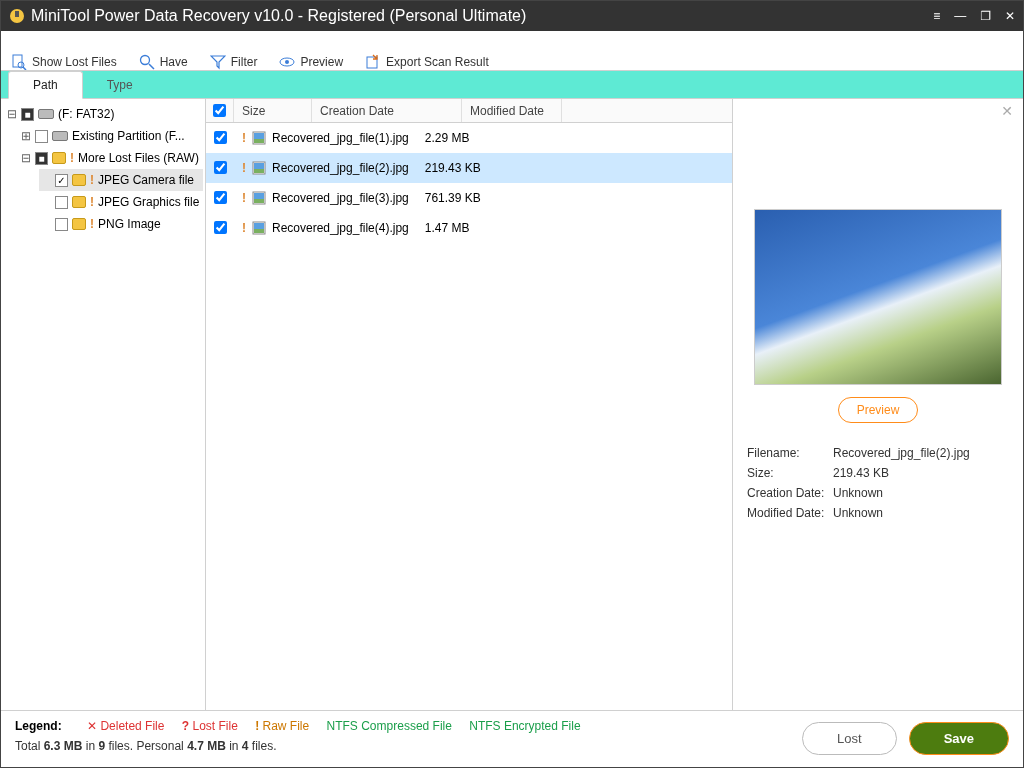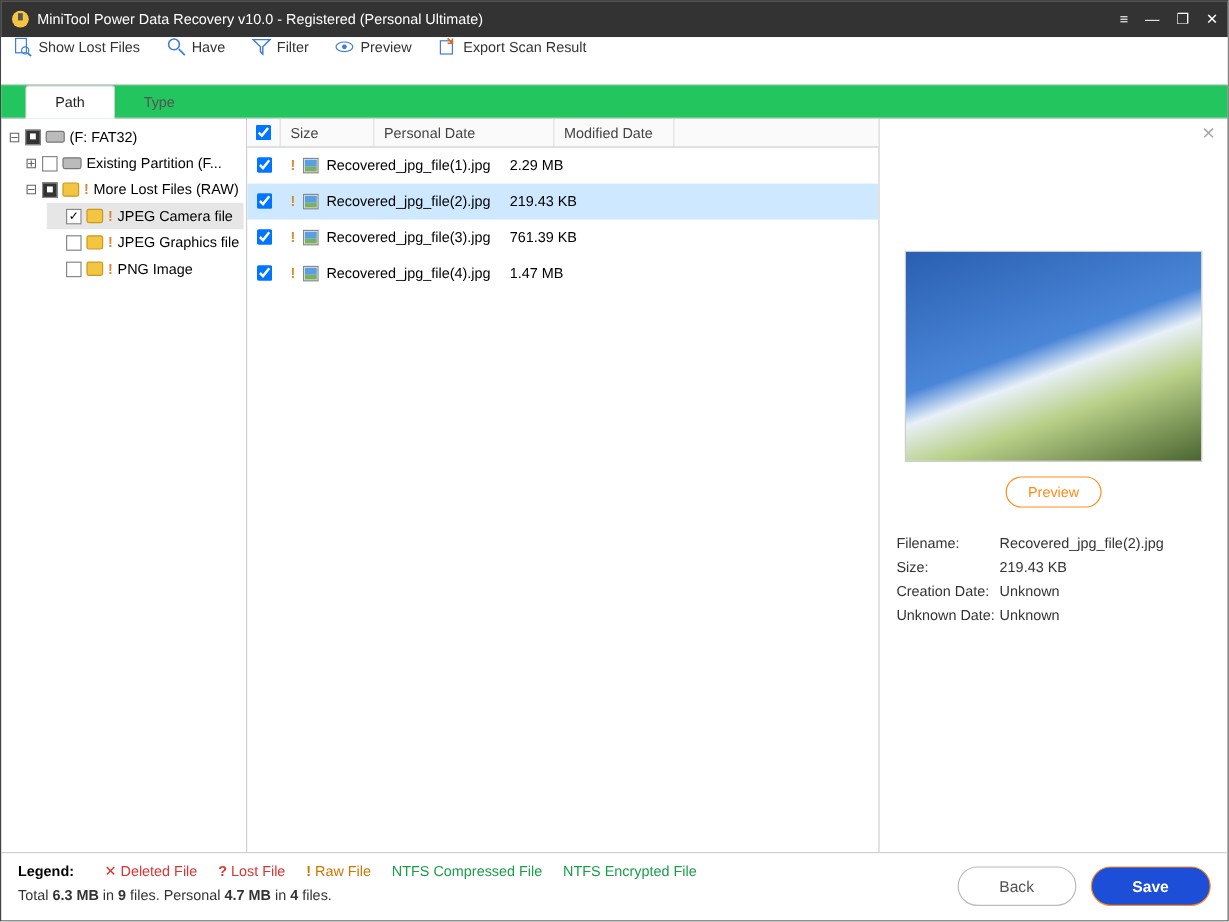--- a/index.html
+++ b/index.html
@@ -3,31 +3,31 @@
 <meta charset="utf-8">
 <style>
 * { box-sizing: border-box; margin: 0; padding: 0; font-family: "Segoe UI", Tahoma, sans-serif; font-size: 12px; }
 html, body { width: 1024px; height: 768px; overflow: hidden; background: #fff; }
 
 .window { width: 1024px; height: 768px; display: flex; flex-direction: column; border: 1px solid #444; }
 
 
 .titlebar { height: 30px; background: #333; color: #fff; display: flex; align-items: center; padding: 0 8px; }
 .titlebar .app-icon { width: 16px; height: 16px; margin-right: 6px; }
-.titlebar .title { flex: 1; font-size: 12px; }
+.titlebar .title { flex: 1; font-size: 16px; }
 .titlebar .win-btns { display: flex; gap: 14px; }
 .titlebar .win-btns span { cursor: pointer; }
 
 
-.toolbar { height: 40px; border-bottom: 1px solid #d0d0d0; display: flex; align-items: flex-start; padding: 0 10px; gap: 22px; background: #fff; }
+.toolbar { height: 40px; border-bottom: 1px solid #d0d0d0; display: flex; align-items: flex-end; padding: 0 10px; gap: 22px; background: #fff; }
 .toolbar .tbtn { display: flex; align-items: center; gap: 5px; cursor: pointer; color: #333; }
 .toolbar .tbtn svg { width: 16px; height: 16px; }
 
 
-.tabs { height: 28px; display: flex; align-items: flex-end; background: #22c55e; border-bottom: 1px solid #d0d0d0; padding-left: 20px; }
+.tabs { height: 28px; display: flex; align-items: flex-end; background: #5eead4; border-bottom: 1px solid #d0d0d0; padding-left: 7px; }
 .tab { padding: 6px 24px; cursor: pointer; color: #555; }
 .tab.active { background: #fff; border: 1px solid #d0d0d0; border-bottom: 1px solid #fff; border-radius: 3px 3px 0 0; margin-bottom: -1px; color: #222; }
 
 
 .main { flex: 1; display: flex; min-height: 0; }
 .tree-pane { width: 205px; border-right: 1px solid #d0d0d0; overflow: auto; padding: 4px 2px; }
 .list-pane { flex: 1; border-right: 1px solid #d0d0d0; display: flex; flex-direction: column; min-width: 0; }
 .preview-pane { width: 290px; padding: 10px 14px; position: relative; }
 
 
@@ -84,21 +84,21 @@
 .lg.lost::before { content: "? "; color: #d33; font-weight: bold; }
 .lg.raw { color: #c70; }
 .lg.raw::before { content: "! "; color: #c70; font-weight: bold; }
 .lg.comp { color: #1a9e4a; }
 .lg.enc { color: #1a9e4a; }
 .summary-line { margin-bottom: 6px; color: #333; }
 .help-link { color: #1a5fd0; text-decoration: underline; cursor: pointer; }
 .footer-btns { display: flex; gap: 12px; padding-bottom: 4px; }
 .btn { padding: 8px 34px; border-radius: 18px; cursor: pointer; font-size: 13px; }
 .btn.back { background: #fff; border: 1px solid #bbb; color: #555; }
-.btn.save { background: #1d4ed8; border: 1px solid #ff8c1a; color: #fff; font-weight: bold; }
+.btn.save { background: #4d7c0f; border: 1px solid #ff8c1a; color: #fff; font-weight: bold; }
 
 input[type=checkbox] { width: 13px; height: 13px; cursor: pointer; }
 </style>
 </head>
 <body>
 
 <div class="window">
 
   <div class="titlebar">
     <svg class="app-icon" viewBox="0 0 16 16">
@@ -207,21 +207,21 @@
         </li>
       </ul>
     </div>
 
     <div class="list-pane">
       <div class="list-header">
         <div class="col check">
             <input type="checkbox" checked="" style="">
           </div>
         <div class="col size">Size</div>
-        <div class="col cdate">Personal Date</div>
+        <div class="col cdate">Creation Date</div>
         <div class="col mdate">Modified Date</div>
       </div>
       <div class="list-body" id="list-body">
           <div class="row">
             <div class="cell check">
               <input type="checkbox" checked="" style="">
             </div>
             <div class="cell name">
               <span class="bang">!</span>
               <svg class="file-ico" viewBox="0 0 14 14">
@@ -300,21 +300,21 @@
           </div>
         <div class="meta-row">
             <span class="k">Size:</span>
             <span class="v">219.43 KB</span>
           </div>
         <div class="meta-row">
             <span class="k">Creation Date:</span>
             <span class="v">Unknown</span>
           </div>
         <div class="meta-row">
-            <span class="k">Unknown Date:</span>
+            <span class="k">Modified Date:</span>
             <span class="v">Unknown</span>
           </div>
       </div>
     </div>
   </div>
 
   <div class="footer">
     <div class="footer-left">
       <div class="legend-line">
         <b>Legend:</b>
@@ -322,17 +322,17 @@
         <span class="lg lost">Lost File</span>
         <span class="lg raw">Raw File</span>
         <span class="lg comp">NTFS Compressed File</span>
         <span class="lg enc">NTFS Encrypted File</span>
       </div>
       <div class="summary-line">
         <span>Total </span><b>6.3 MB</b><span> in </span><b>9</b><span> files.  Personal </span><b>4.7 MB</b><span> in </span><b>4</b><span> files.</span>
       </div>
     </div>
     <div class="footer-btns">
-      <button class="btn back">Back</button>
+      <button class="btn back">Lost</button>
       <button class="btn save">Save</button>
     </div>
   </div>
 </div>
 
 </body></html>

